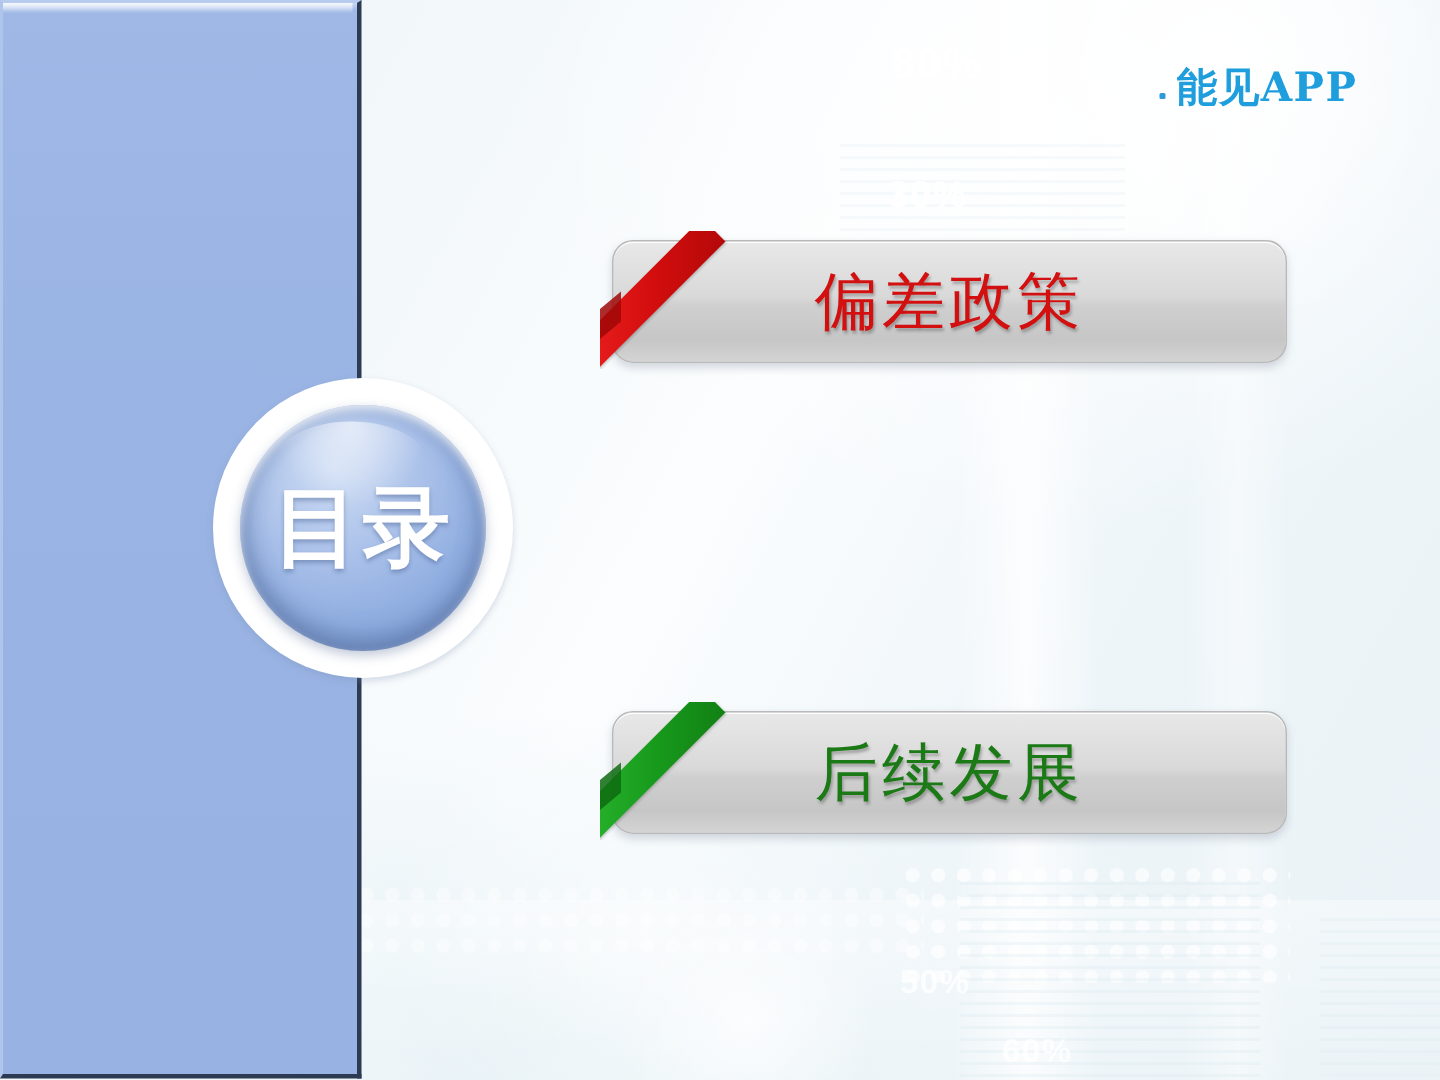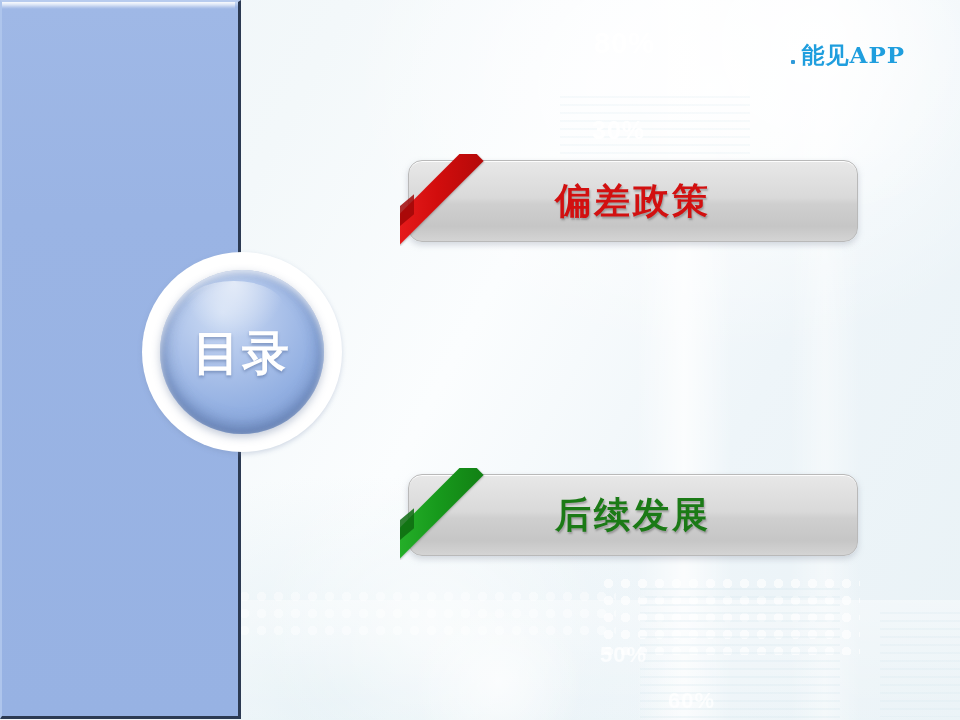--- a/index.html
+++ b/index.html
@@ -123,21 +123,21 @@
     width: 62%;
     height: 34%;
     border-radius: 50%;
     background: radial-gradient(ellipse at 50% 0%, rgba(255,255,255,0.62) 0%, rgba(255,255,255,0) 72%);
     pointer-events: none;
   }
   #toc-label {
     position: relative;
     z-index: 2;
     color: #ffffff;
-    font-size: 47px;
+    font-size: 58px;
     font-weight: bold;
     letter-spacing: 2px;
     line-height: 1;
     text-shadow: 0 2px 3px rgba(70,95,145,0.45);
   }
 
   
   #logo {
     position: absolute;
     right: 55px;
@@ -148,21 +148,21 @@
   }
   #logo-dot {
     width: 4px;
     height: 4px;
     background: #2f9ad9;
     border-radius: 1px;
     margin-top: 12px;
   }
   #logo-text {
     color: #1f9ede;
-    font-size: 23px;
+    font-size: 27px;
     font-weight: bold;
     letter-spacing: 1px;
     font-family: "DejaVu Serif", "Liberation Serif", serif;
   }
 
   
   .menu-item {
     position: absolute;
     left: 408px;
     width: 450px;
@@ -179,22 +179,22 @@
     box-sizing: border-box;
     box-shadow:
       inset 0 1px 0 rgba(255,255,255,0.9),
       0 3px 6px rgba(140,150,165,0.35);
     display: flex;
     align-items: center;
     justify-content: center;
     overflow: hidden;
   }
   .bar-label {
-    font-size: 36px;
-    font-weight: bold;
+    font-size: 42px;
+    font-weight: normal;
     letter-spacing: 3px;
     line-height: 1;
     text-shadow: 1px 2px 2px rgba(90,90,90,0.45);
   }
   .ribbon {
     position: absolute;
     left: -8px;
     top: -6px;
     width: 92px;
     height: 92px;

